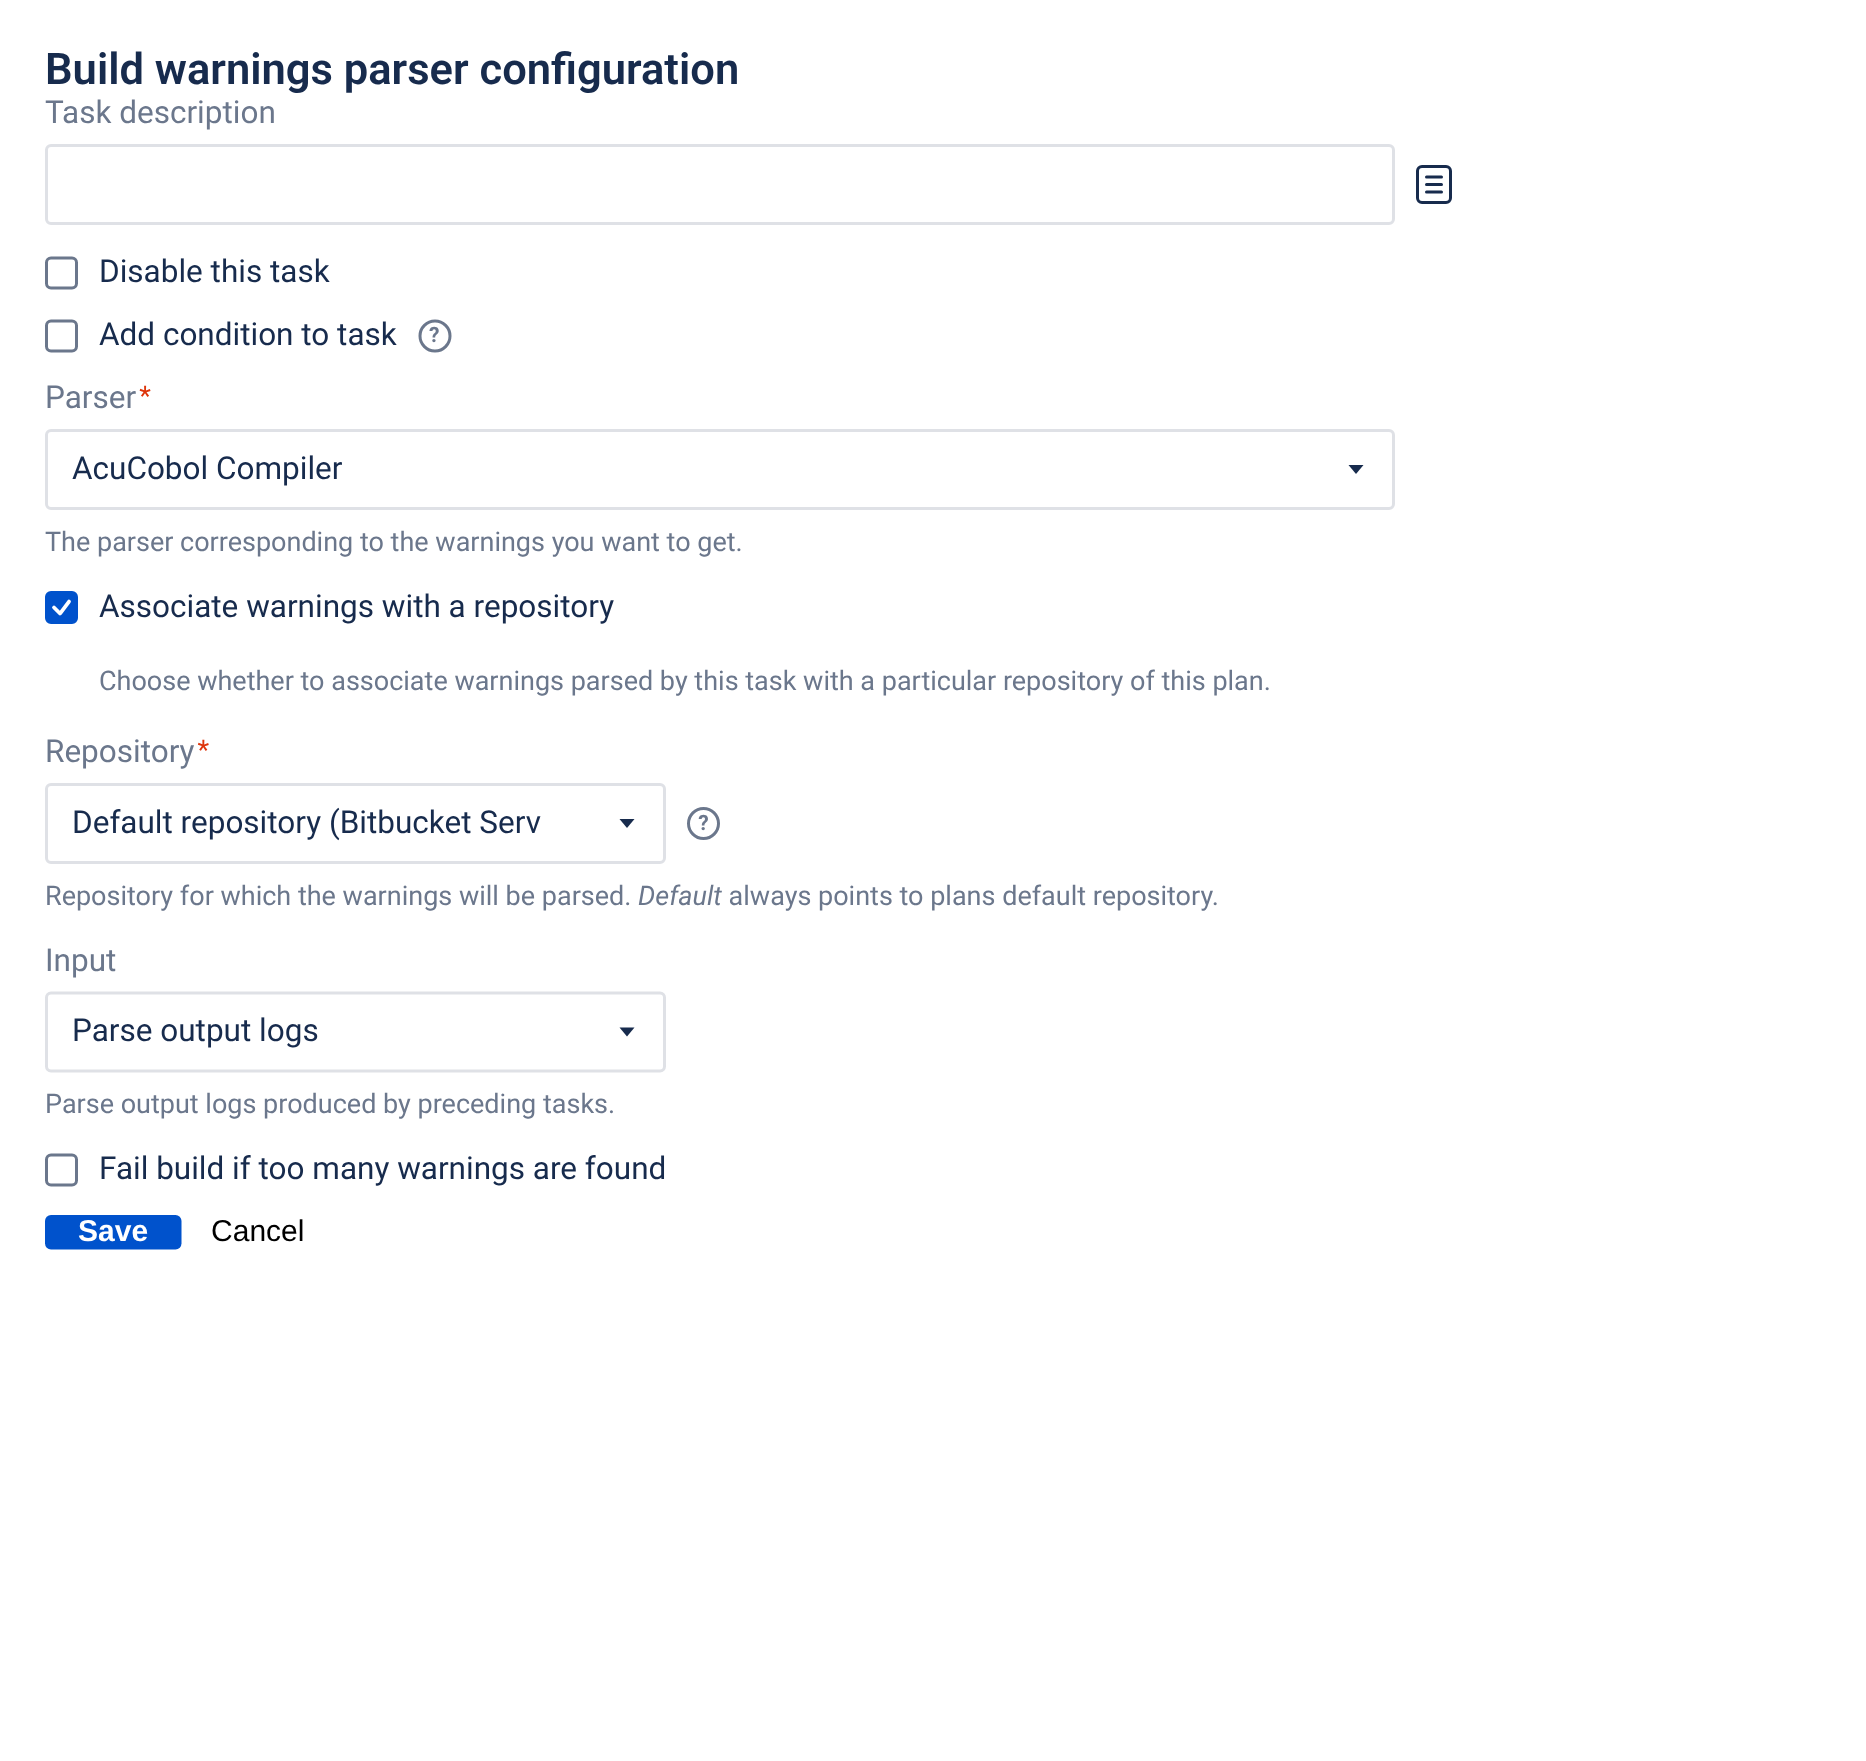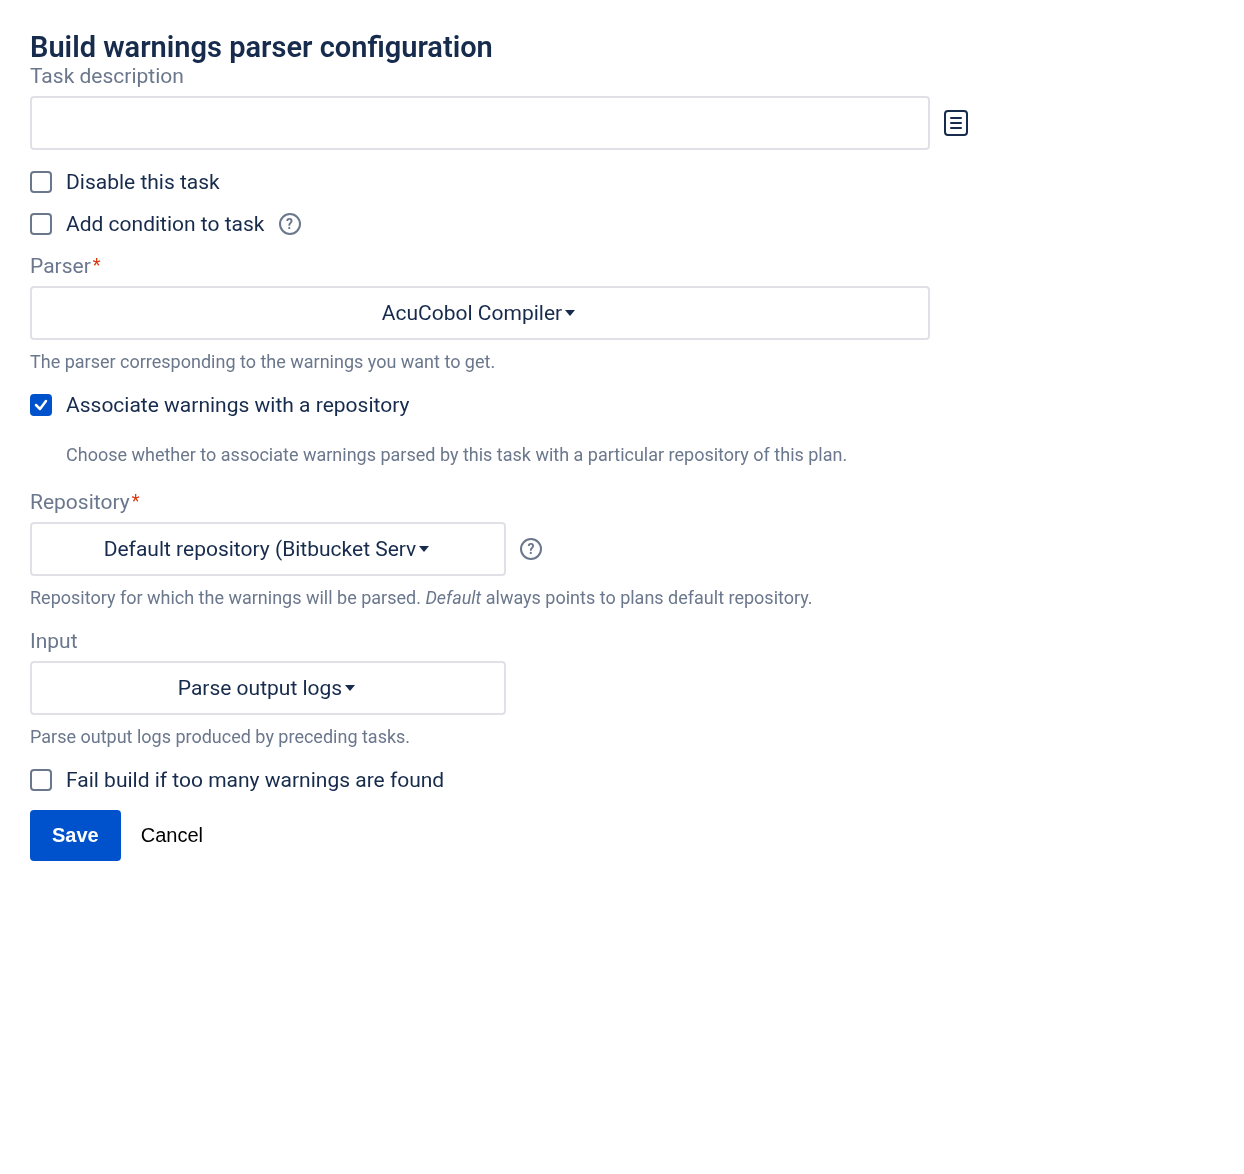--- a/index.html
+++ b/index.html
@@ -113,33 +113,33 @@
     font-weight: 700;
     cursor: pointer;
     flex-shrink: 0;
   }
   .field-group {
     margin-bottom: 18px;
   }
   .select-box {
     display: flex;
     align-items: center;
-    justify-content: center;
+    justify-content: space-between;
     border: 2px solid #DFE1E6;
     border-radius: 4px;
     background: #ffffff;
     padding: 12px 16px;
     font-size: 21px;
     color: #172B4D;
     cursor: pointer;
     width: 900px;
     height: 54px;
   }
   .select-box.narrow {
-    width: 476px;
+    width: 414px;
   }
   .chevron-down {
     width: 16px;
     height: 16px;
     flex-shrink: 0;
   }
   .help-text {
     font-size: 18px;
     color: #6B778C;
     margin-top: 8px;
@@ -165,21 +165,21 @@
     display: flex;
     align-items: center;
     gap: 20px;
     margin-top: 18px;
   }
   .btn-primary {
     background: #0052CC;
     color: #ffffff;
     border: none;
     border-radius: 4px;
-    padding: 14px 22px;
+    padding: 0 22px;
     font-size: 20px;
     font-weight: 600;
     cursor: pointer;
   }
   .btn-link {
     background: none;
     border: none;
     color: #000000;
     font-size: 20px;
     cursor: pointer;

